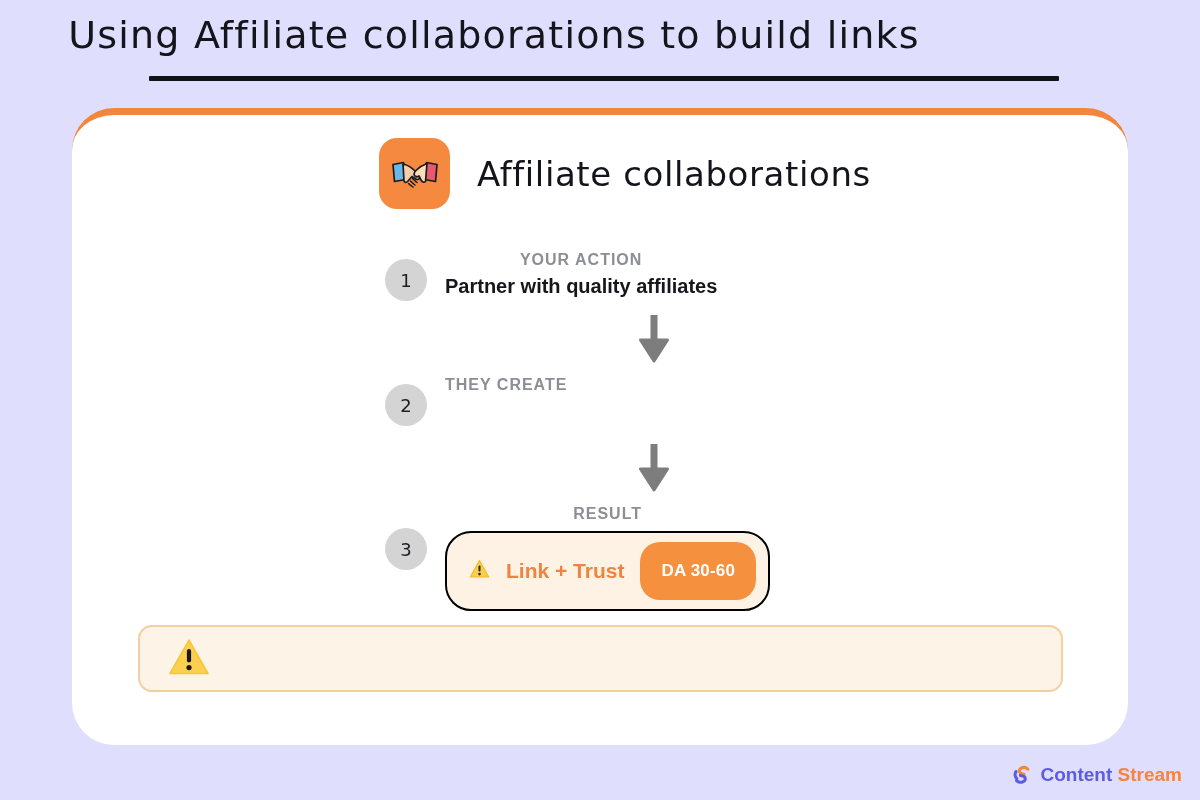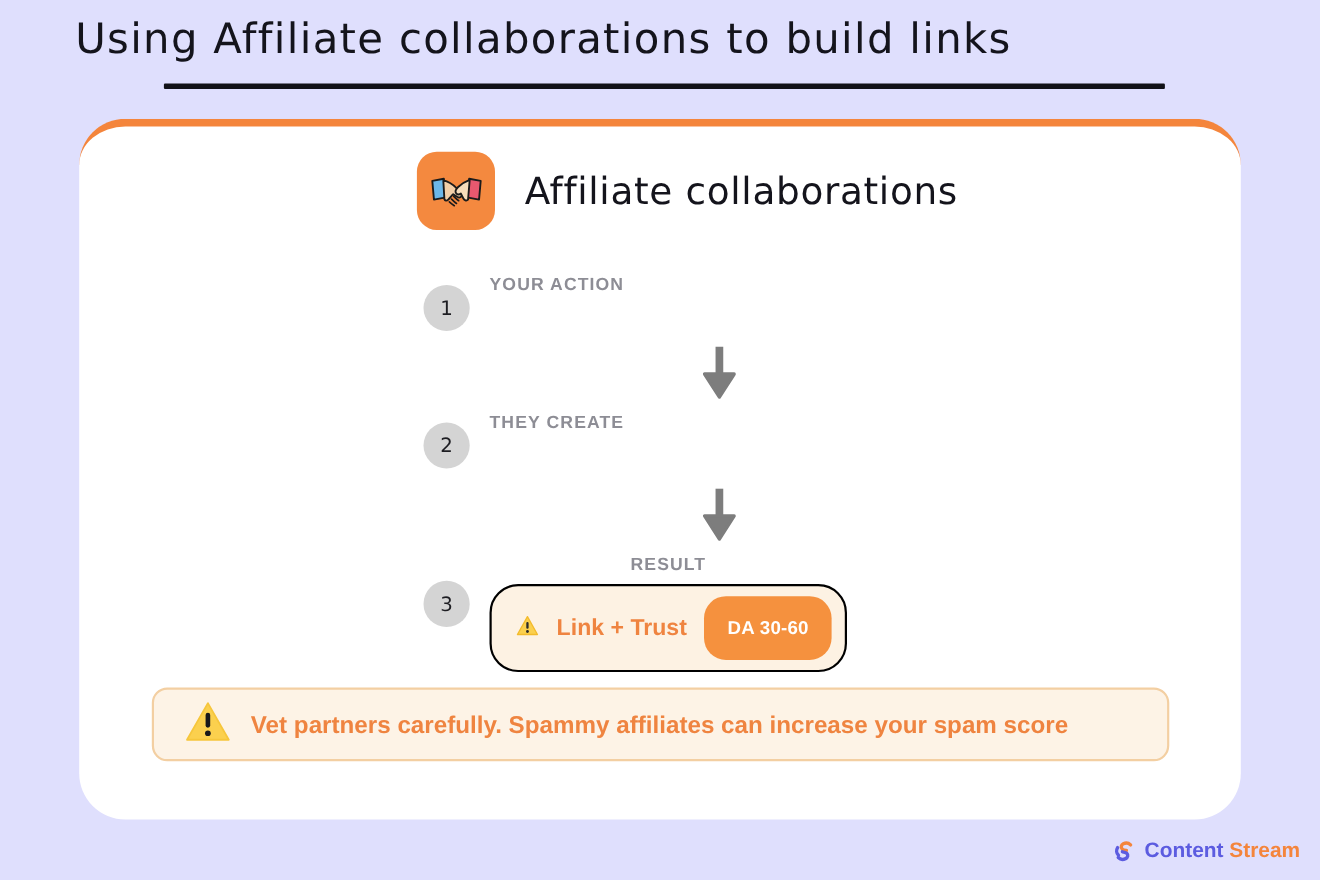--- a/index.html
+++ b/index.html
@@ -245,20 +245,21 @@
     </div>
     <div id="card-title">Affiliate collaborations</div>
   </div>
 
   <div id="steps">
 
     <div class="step-row" id="step-1">
       <div class="step-badge">1</div>
       <div class="step-text">
         <div class="step-label">YOUR ACTION</div>
+        <div class="step-value">Partner with quality affiliates</div>
       </div>
     </div>
 
     <div class="arrow-wrap" id="arrow-1">
       <svg width="30" height="48" viewBox="0 0 30 48" aria-hidden="true">
         <rect x="11.5" y="0" width="7" height="27" fill="#7d7d7d"></rect>
         <path d="M1.5 25 L28.5 25 L15 46 Z" fill="#7d7d7d" stroke="#7d7d7d" stroke-width="3" stroke-linejoin="round"></path>
       </svg>
     </div>
 
@@ -297,21 +298,20 @@
   </div>
 
   <div id="warning-bar">
     <span id="warning-icon">
       <svg width="42" height="38" viewBox="0 0 42 38" aria-hidden="true">
         <path d="M21 2.2 L40 35.5 L2 35.5 Z" fill="#fbd04e" stroke="#f6c63c" stroke-width="1.6" stroke-linejoin="round"></path>
         <rect x="18.9" y="11" width="4.2" height="13.5" rx="2.1" fill="#17171a"></rect>
         <circle cx="21" cy="29.6" r="2.6" fill="#17171a"></circle>
       </svg>
     </span>
-    <span id="warning-text">Vet partners carefully. Spammy affiliates can increase your spam score</span>
   </div>
 
 </div>
 
 <div id="brand">
   <span id="brand-mark">
     <svg width="22" height="22" viewBox="0 0 22 22" aria-hidden="true">
       <path d="M16.8 5.1 C15.1 3.4 12.3 3.0 10.2 4.1 C8.3 5.1 7.7 7.4 9.2 8.9 C10.1 9.8 11.6 10.0 13.0 10.2" fill="none" stroke="#f4853c" stroke-width="3.1" stroke-linecap="round"></path>
       <path d="M5.6 16.6 C7.3 18.3 10.1 18.6 12.3 17.6 C14.3 16.6 14.9 14.2 13.3 12.7 C12.3 11.8 10.8 11.6 9.4 11.4" fill="none" stroke="#5c5ce0" stroke-width="3.1" stroke-linecap="round"></path>
       <path d="M5.0 7.6 C3.6 9.8 3.9 12.8 5.8 14.6" fill="none" stroke="#5c5ce0" stroke-width="3.1" stroke-linecap="round"></path>

